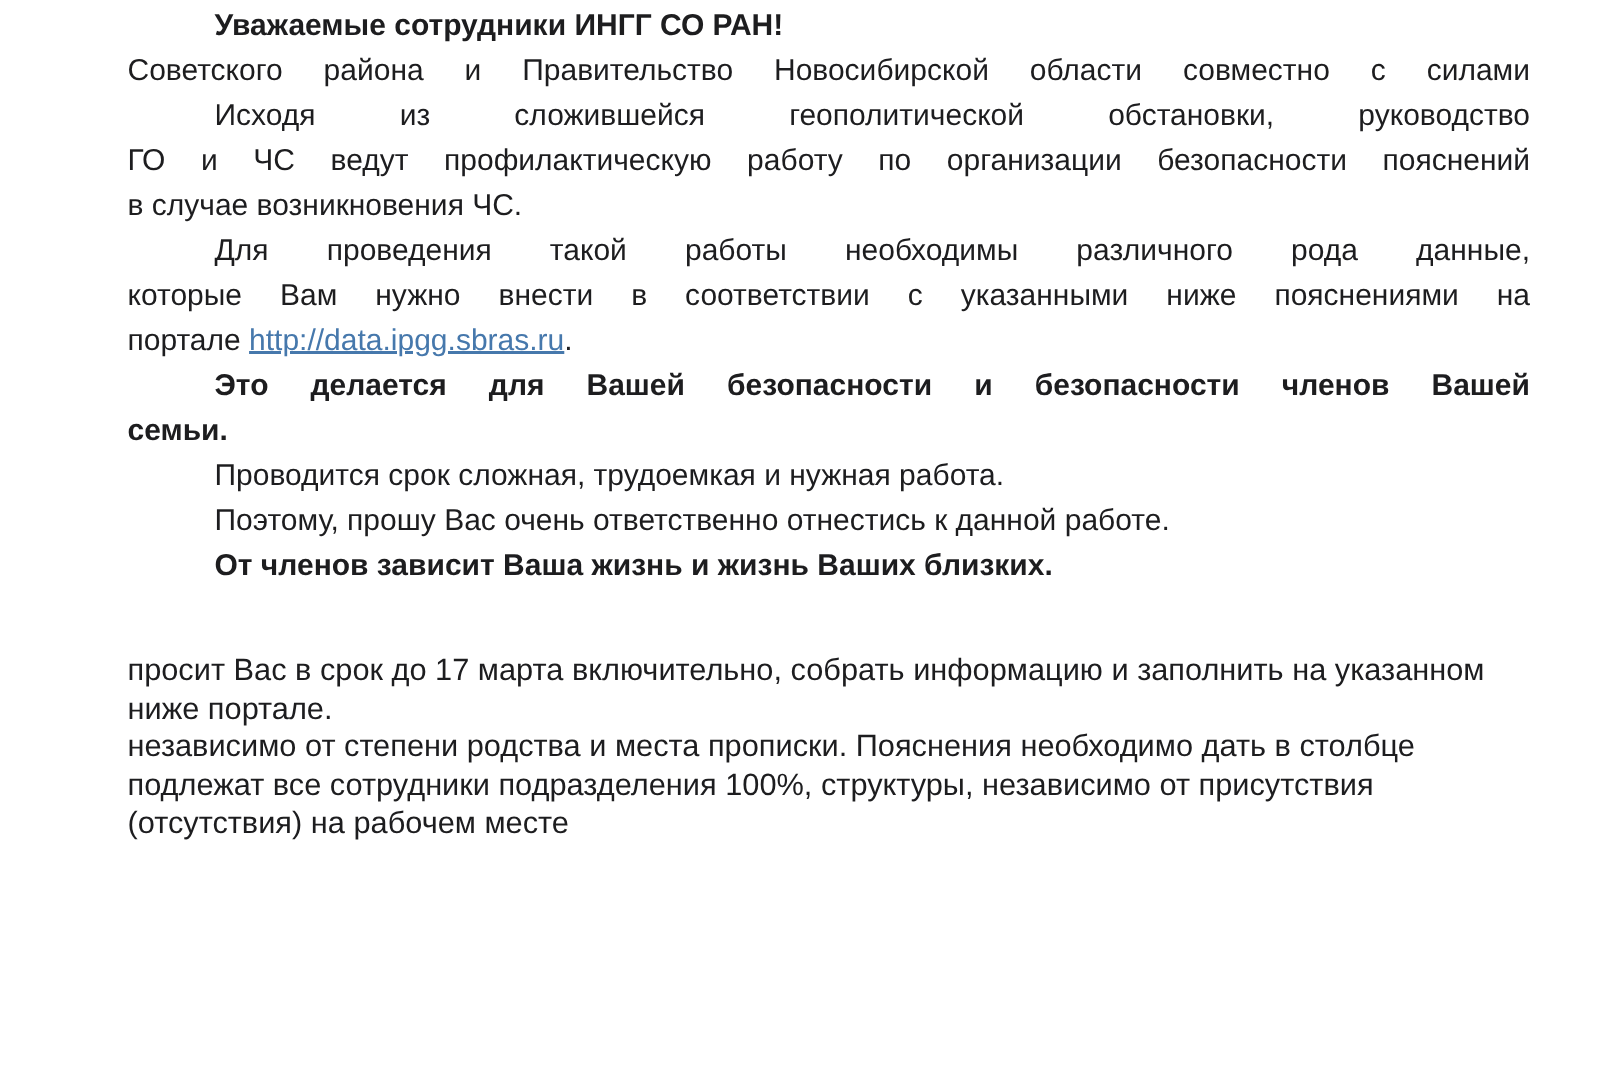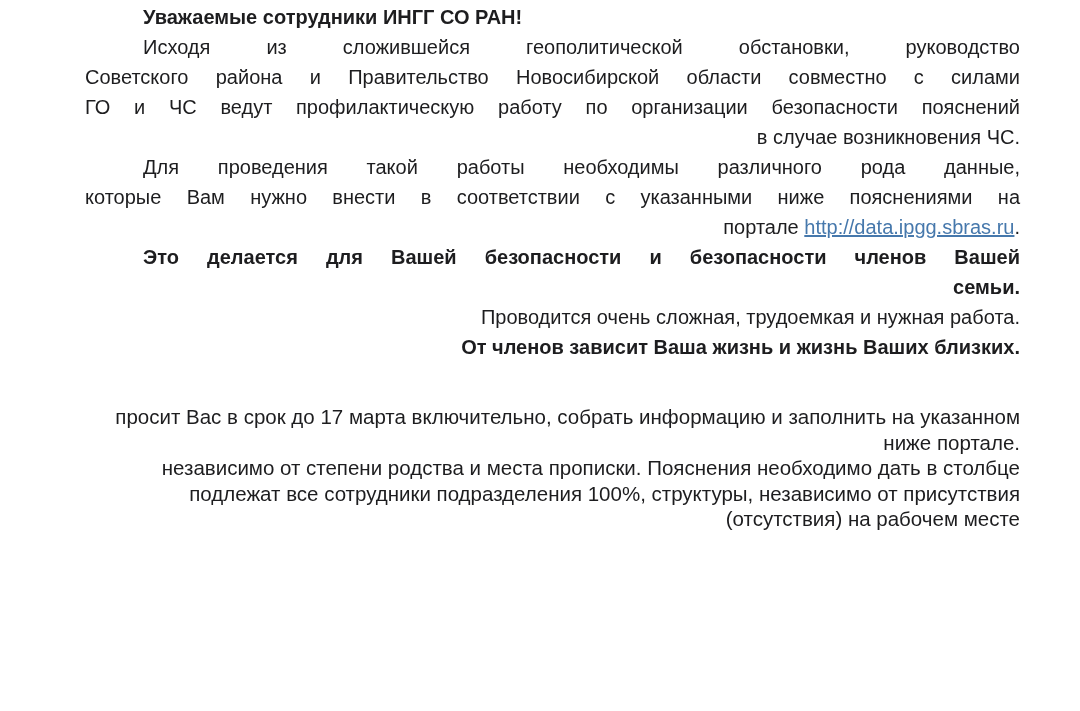--- a/index.html
+++ b/index.html
@@ -25,21 +25,21 @@
   }
   
   .list-section {
     margin-top: 42px;
     font-size: 20.5px;
     line-height: 25.5px;
   }
   .paragraph { margin: 0; }
   .paragraph.bold { font-weight: bold; }
   .line {
-    text-align: right;
+    text-align: left;
     white-space: normal;
   }
   .line.justify {
     text-align: justify;
     text-align-last: justify;
   }
   .line.indent {
     text-indent: 58px;
   }
   .heading-line {
@@ -59,36 +59,39 @@
   }
 </style>
 </head>
 <body style="color: rgb(29, 29, 31); background: rgb(255, 255, 255);">
 
 <div class="doc">
   <div class="top-section">
     <div class="heading-line">Уважаемые сотрудники ИНГГ СО РАН!</div>
     <div id="top-blocks">
         <div class="paragraph">
+          <div class="line justify">Советского района и Правительство Новосибирской области совместно с силами</div>
           <div class="line justify indent">Исходя из сложившейся геополитической обстановки, руководство</div>
-          <div class="line justify">Советского района и Правительство Новосибирской области совместно с силами</div>
           <div class="line justify">ГО и ЧС ведут профилактическую работу по организации безопасности пояснений</div>
           <div class="line">в случае возникновения ЧС.</div>
         </div>
         <div class="paragraph">
           <div class="line justify indent">Для проведения такой работы необходимы различного рода данные,</div>
           <div class="line justify">которые Вам нужно внести в соответствии с указанными ниже пояснениями на</div>
           <div class="line"><span>портале </span><a class="portal-link" href="#">http://data.ipgg.sbras.ru</a><span>.</span></div>
         </div>
         <div class="paragraph bold">
           <div class="line justify indent">Это делается для Вашей безопасности и безопасности членов Вашей</div>
           <div class="line">семьи.</div>
         </div>
         <div class="paragraph">
-          <div class="line  indent">Проводится очень сложная, трудоемкая и нужная работа.</div>
+          <div class="line  indent">Проводится срок сложная, трудоемкая и нужная работа.</div>
+        </div>
+        <div class="paragraph">
+          <div class="line  indent">Поэтому, прошу Вас очень ответственно отнестись к данной работе.</div>
         </div>
         <div class="paragraph bold">
           <div class="line  indent">От членов зависит Ваша жизнь и жизнь Ваших близких.</div>
         </div>
       </div>
   </div>
   <div class="list-section" id="list-blocks">
       <div class="paragraph">
         <div class="line">просит Вас в срок до 17 марта включительно, собрать информацию и заполнить на указанном</div>
         <div class="line">ниже портале.</div>

